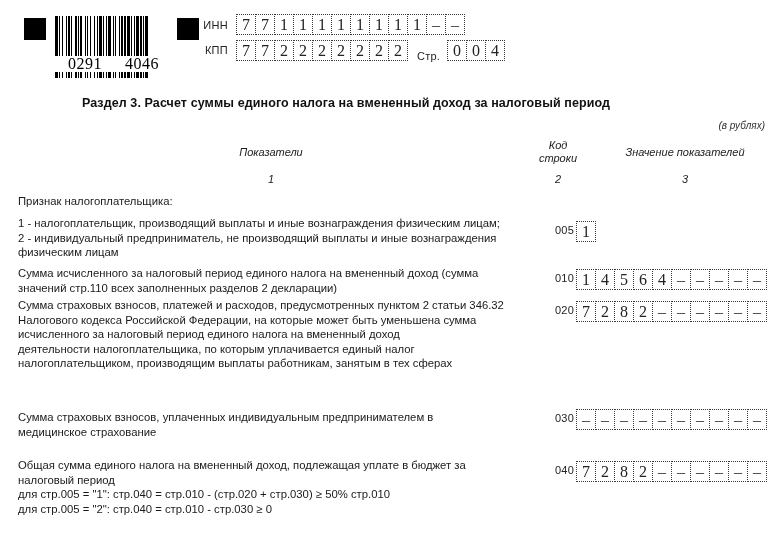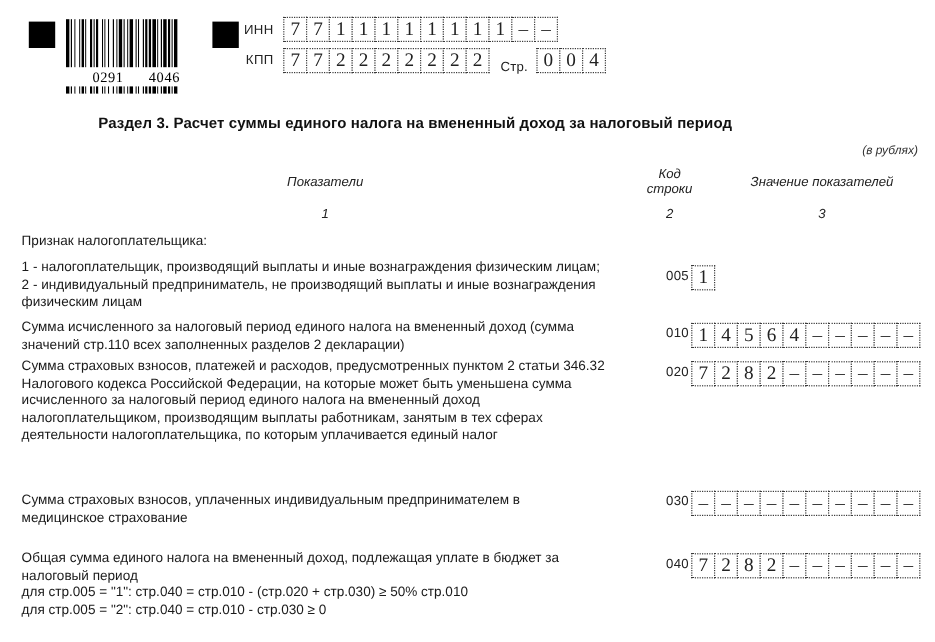--- a/index.html
+++ b/index.html
@@ -46,21 +46,21 @@
     align-items: flex-start;
     gap: 0;
   }
   .bar { background: #000000; height: 62px; }
   .barcode-digits {
     position: absolute;
     left: 31px; top: 46px;
     width: 117px;
     text-align: center;
     font-family: "Liberation Serif", serif;
-    font-size: 12px;
+    font-size: 16px;
     letter-spacing: 0.5px;
     color: #000000;
     background: #ffffff;
     line-height: 16px;
   }
   .barcode-digits span { display: inline-block; }
   .bc-gap { width: 14px; }
 
   
   .idline { position: absolute; display: flex; align-items: center; }
@@ -346,22 +346,22 @@
         <div class="cell dash">–</div>
         <div class="cell dash">–</div>
         <div class="cell dash">–</div>
       </div>
   </div>
 
   <div class="desc d-020">
     <span class="ln">Сумма страховых взносов, платежей и расходов, предусмотренных пунктом 2 статьи 346.32</span>
     <span class="ln">Налогового кодекса Российской Федерации, на которые может быть уменьшена сумма</span>
     <span class="ln">исчисленного за налоговый период единого налога на вмененный доход</span>
+    <span class="ln">деятельности налогоплательщика, по которым уплачивается единый налог</span>
     <span class="ln">налогоплательщиком, производящим выплаты работникам, занятым в тех сферах</span>
-    <span class="ln">деятельности налогоплательщика, по которым уплачивается единый налог</span>
   </div>
   <div class="rowcode c-020">020</div>
   <div class="rowcells v-020">
     <div class="cellrow" id="cells-020">
         <div class="cell">7</div>
         <div class="cell">2</div>
         <div class="cell">8</div>
         <div class="cell">2</div>
         <div class="cell dash">–</div>
         <div class="cell dash">–</div>

